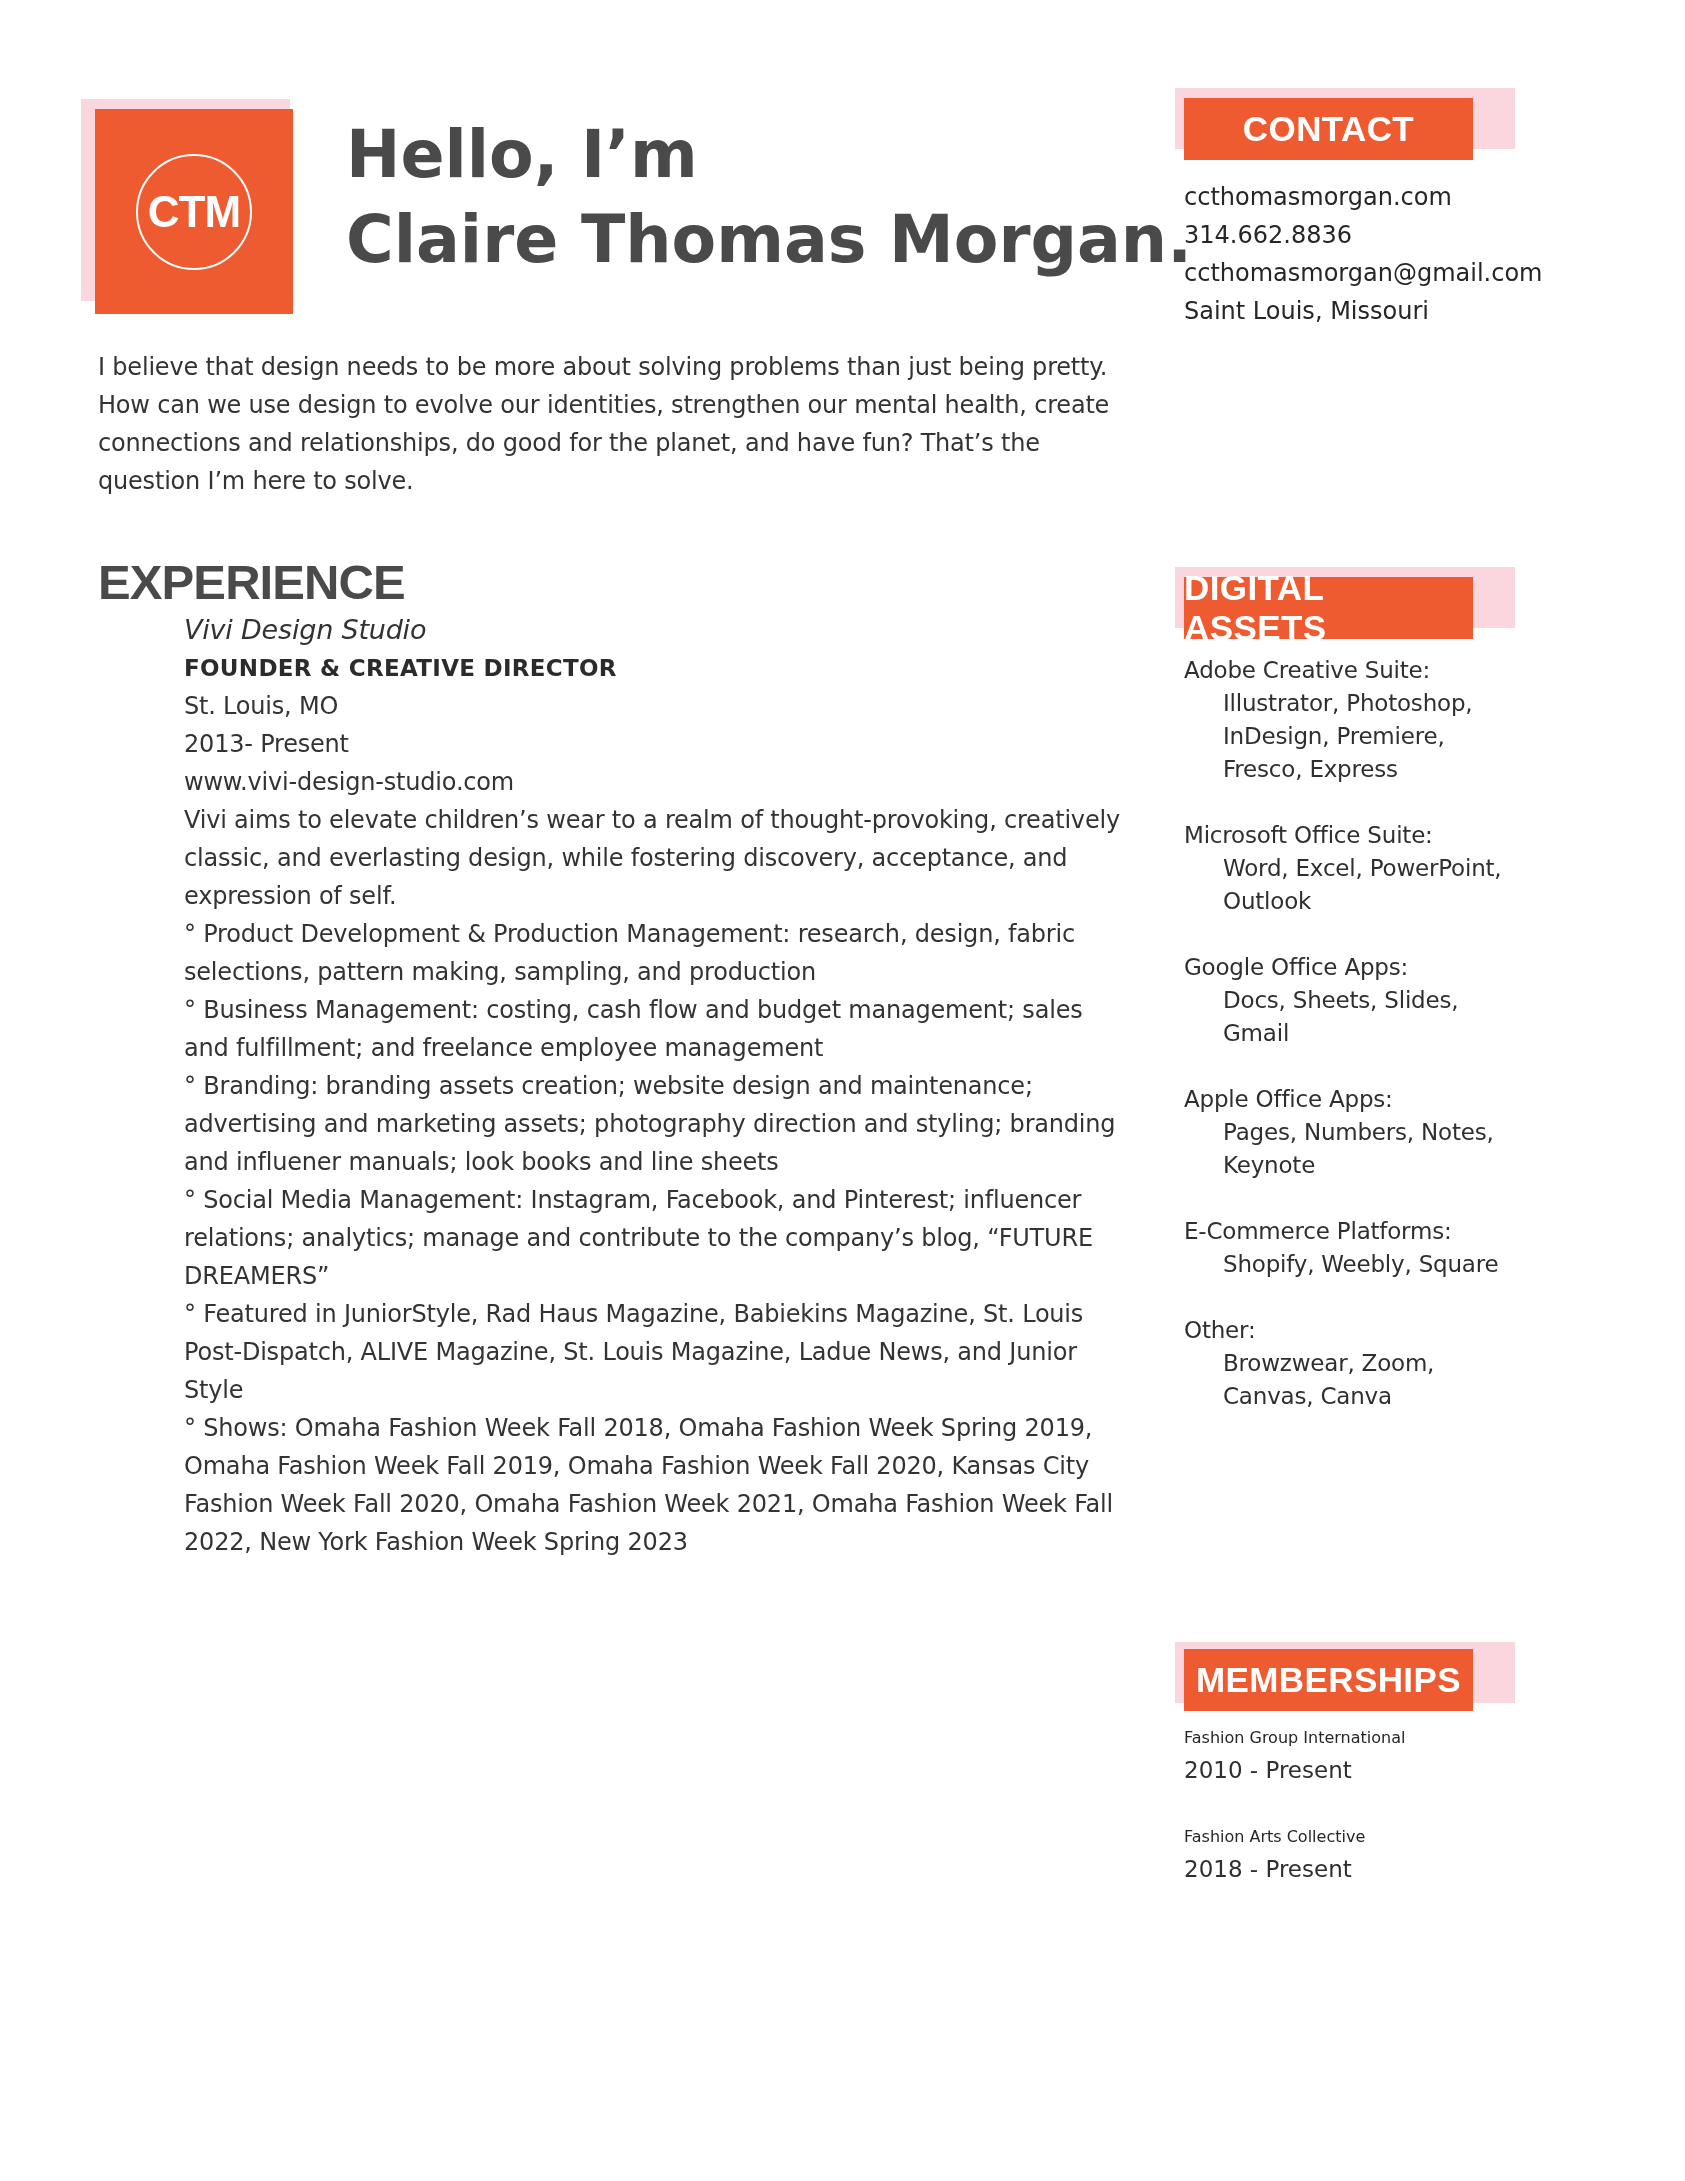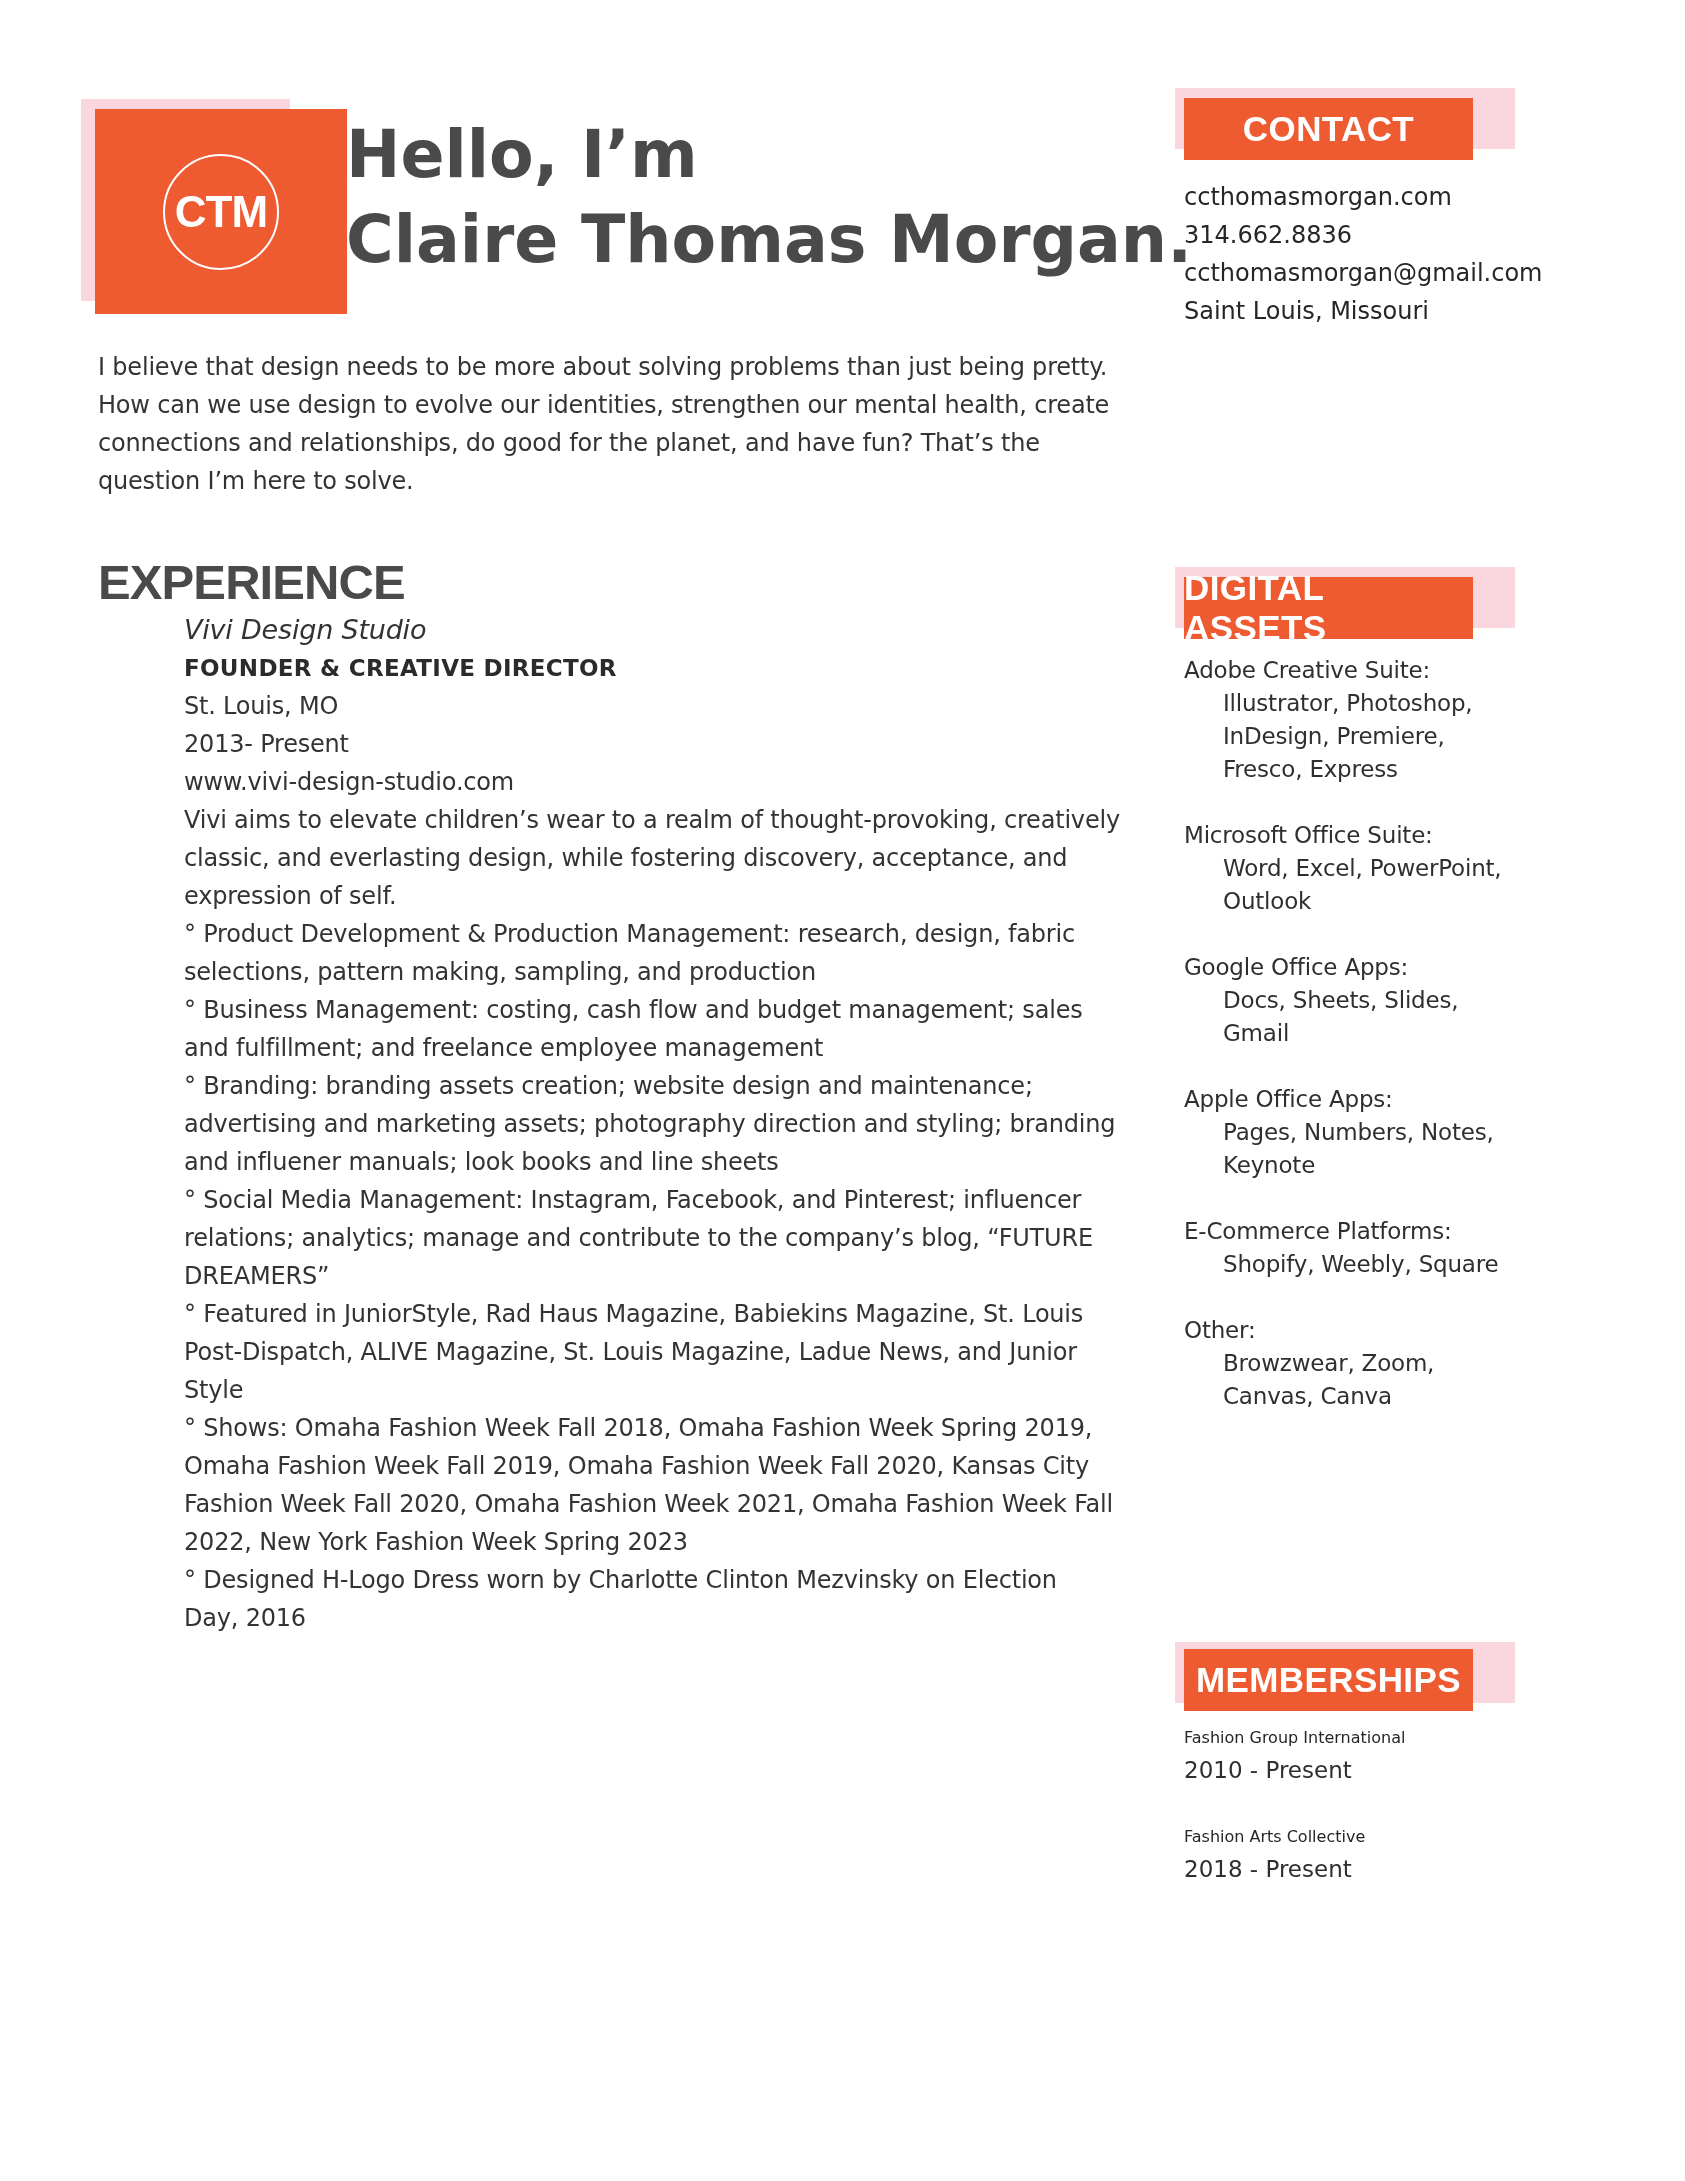--- a/index.html
+++ b/index.html
@@ -9,21 +9,21 @@
     background: #ffffff;
     position: relative;
     overflow: hidden;
     font-family: "DejaVu Sans", "Liberation Sans", sans-serif;
     color: #2f2f30;
   }
   .abs { position: absolute; }
 
   
   .logo-back { left: 81px; top: 99px; width: 209px; height: 202px; background: #fad7df; }
-  .logo-front { left: 95px; top: 109px; width: 252px; height: 205px; background: #ee5b31;
+  .logo-front { left: 95px; top: 109px; width: 198px; height: 205px; background: #ee5b31;
     display: flex; align-items: center; justify-content: center; }
   .logo-ring { width: 116px; height: 116px; border: 2.6px solid #fff; border-radius: 50%;
     display: flex; align-items: center; justify-content: center; box-sizing: border-box; }
   .logo-text { color: #fff; font-family: "Liberation Sans", sans-serif; font-weight: bold;
     font-size: 44px; letter-spacing: -0.9px; }
 
   
   .headline { left: 346px; top: 112px; color: #4a4a4b; font-family: "DejaVu Sans", sans-serif;
     font-weight: bold; font-size: 65px; line-height: 85px; letter-spacing: 0px; }
   .headline div { white-space: nowrap; }
@@ -119,24 +119,20 @@
     <div class="line">° Featured in JuniorStyle, Rad Haus Magazine, Babiekins Magazine, St. Louis</div>
     <div class="line">Post-Dispatch, ALIVE Magazine, St. Louis Magazine, Ladue News, and Junior</div>
     <div class="line">Style</div>
   </div>
   <div class="para">
     <div class="line">° Shows: Omaha Fashion Week Fall 2018, Omaha Fashion Week Spring 2019,</div>
     <div class="line">Omaha Fashion Week Fall 2019, Omaha Fashion Week Fall 2020, Kansas City</div>
     <div class="line">Fashion Week Fall 2020, Omaha Fashion Week 2021, Omaha Fashion Week Fall</div>
     <div class="line">2022, New York Fashion Week Spring 2023</div>
   </div>
-  <div class="para">
-    <div class="line">° Designed H-Logo Dress worn by Charlotte Clinton Mezvinsky on Election</div>
-    <div class="line">Day, 2016</div>
-  </div>
 </div>
 
 <div class="abs sec-back" style="left:1175px; top:88px;"></div>
 <div class="abs sec-front" style="left:1184px; top:98px;">CONTACT</div>
 <div class="abs contact-list">
   <div>ccthomasmorgan.com</div>
   <div>314.662.8836</div>
   <div>ccthomasmorgan@gmail.com</div>
   <div>Saint Louis, Missouri</div>
 </div>

